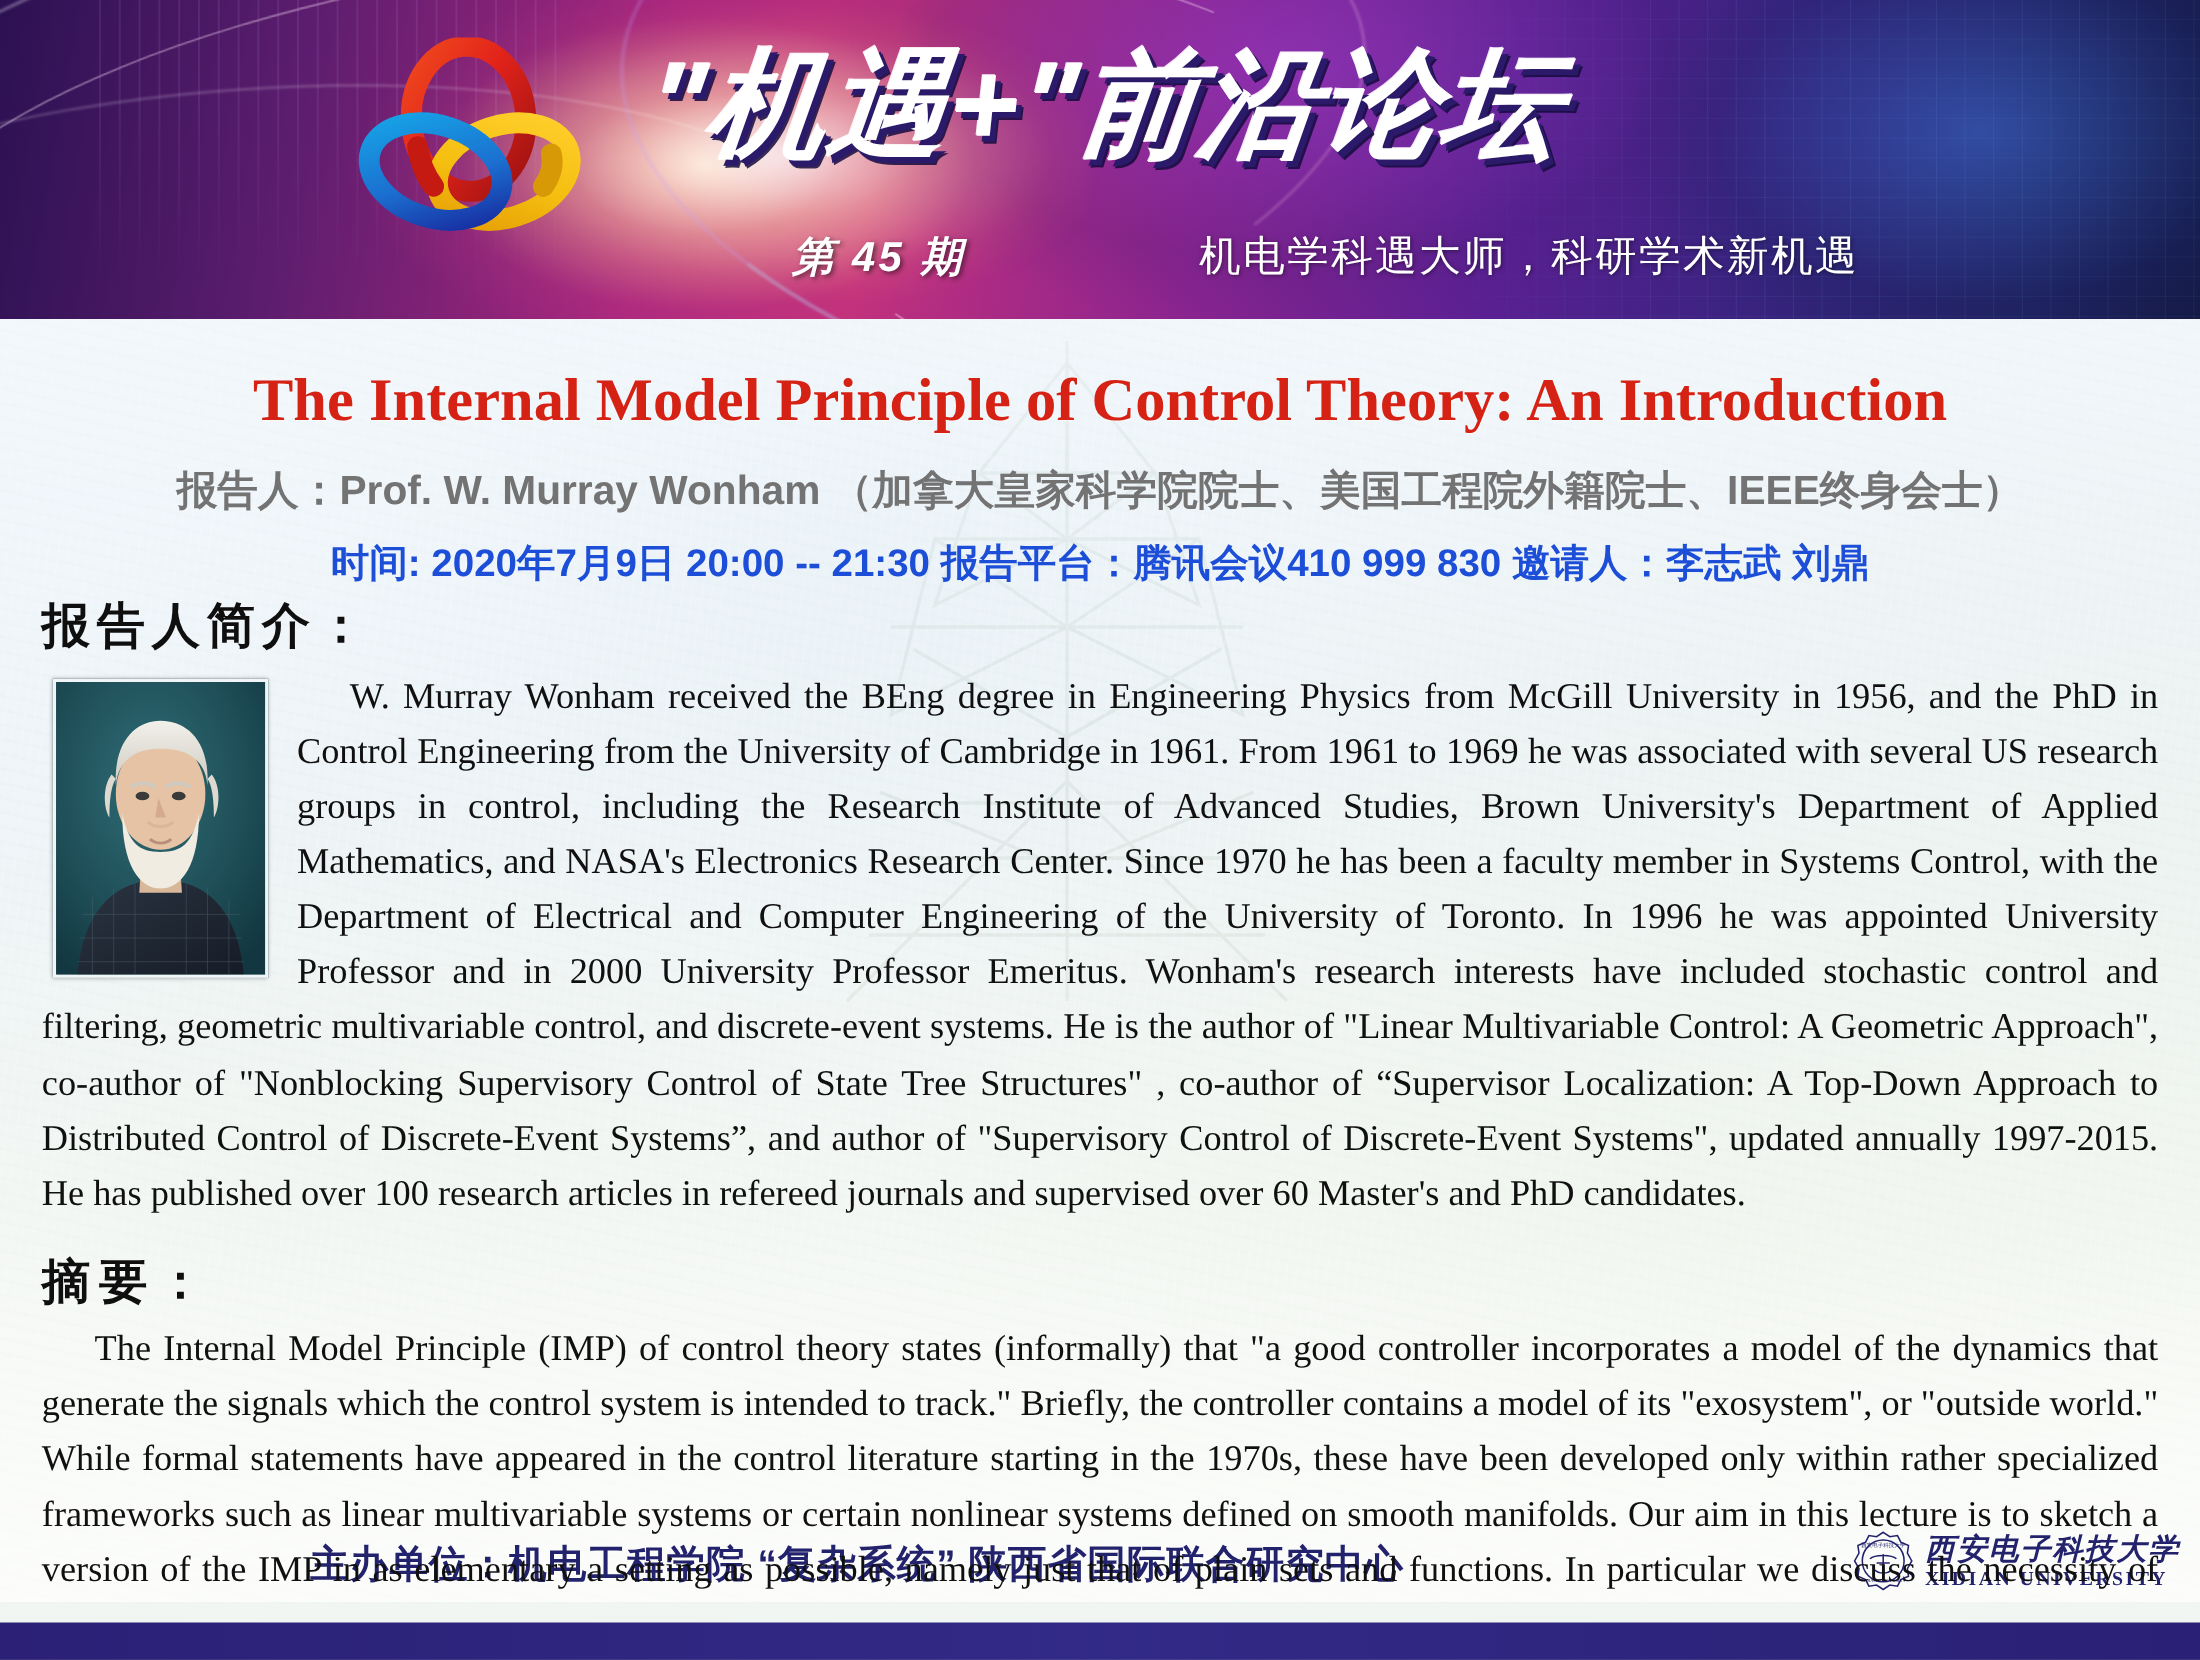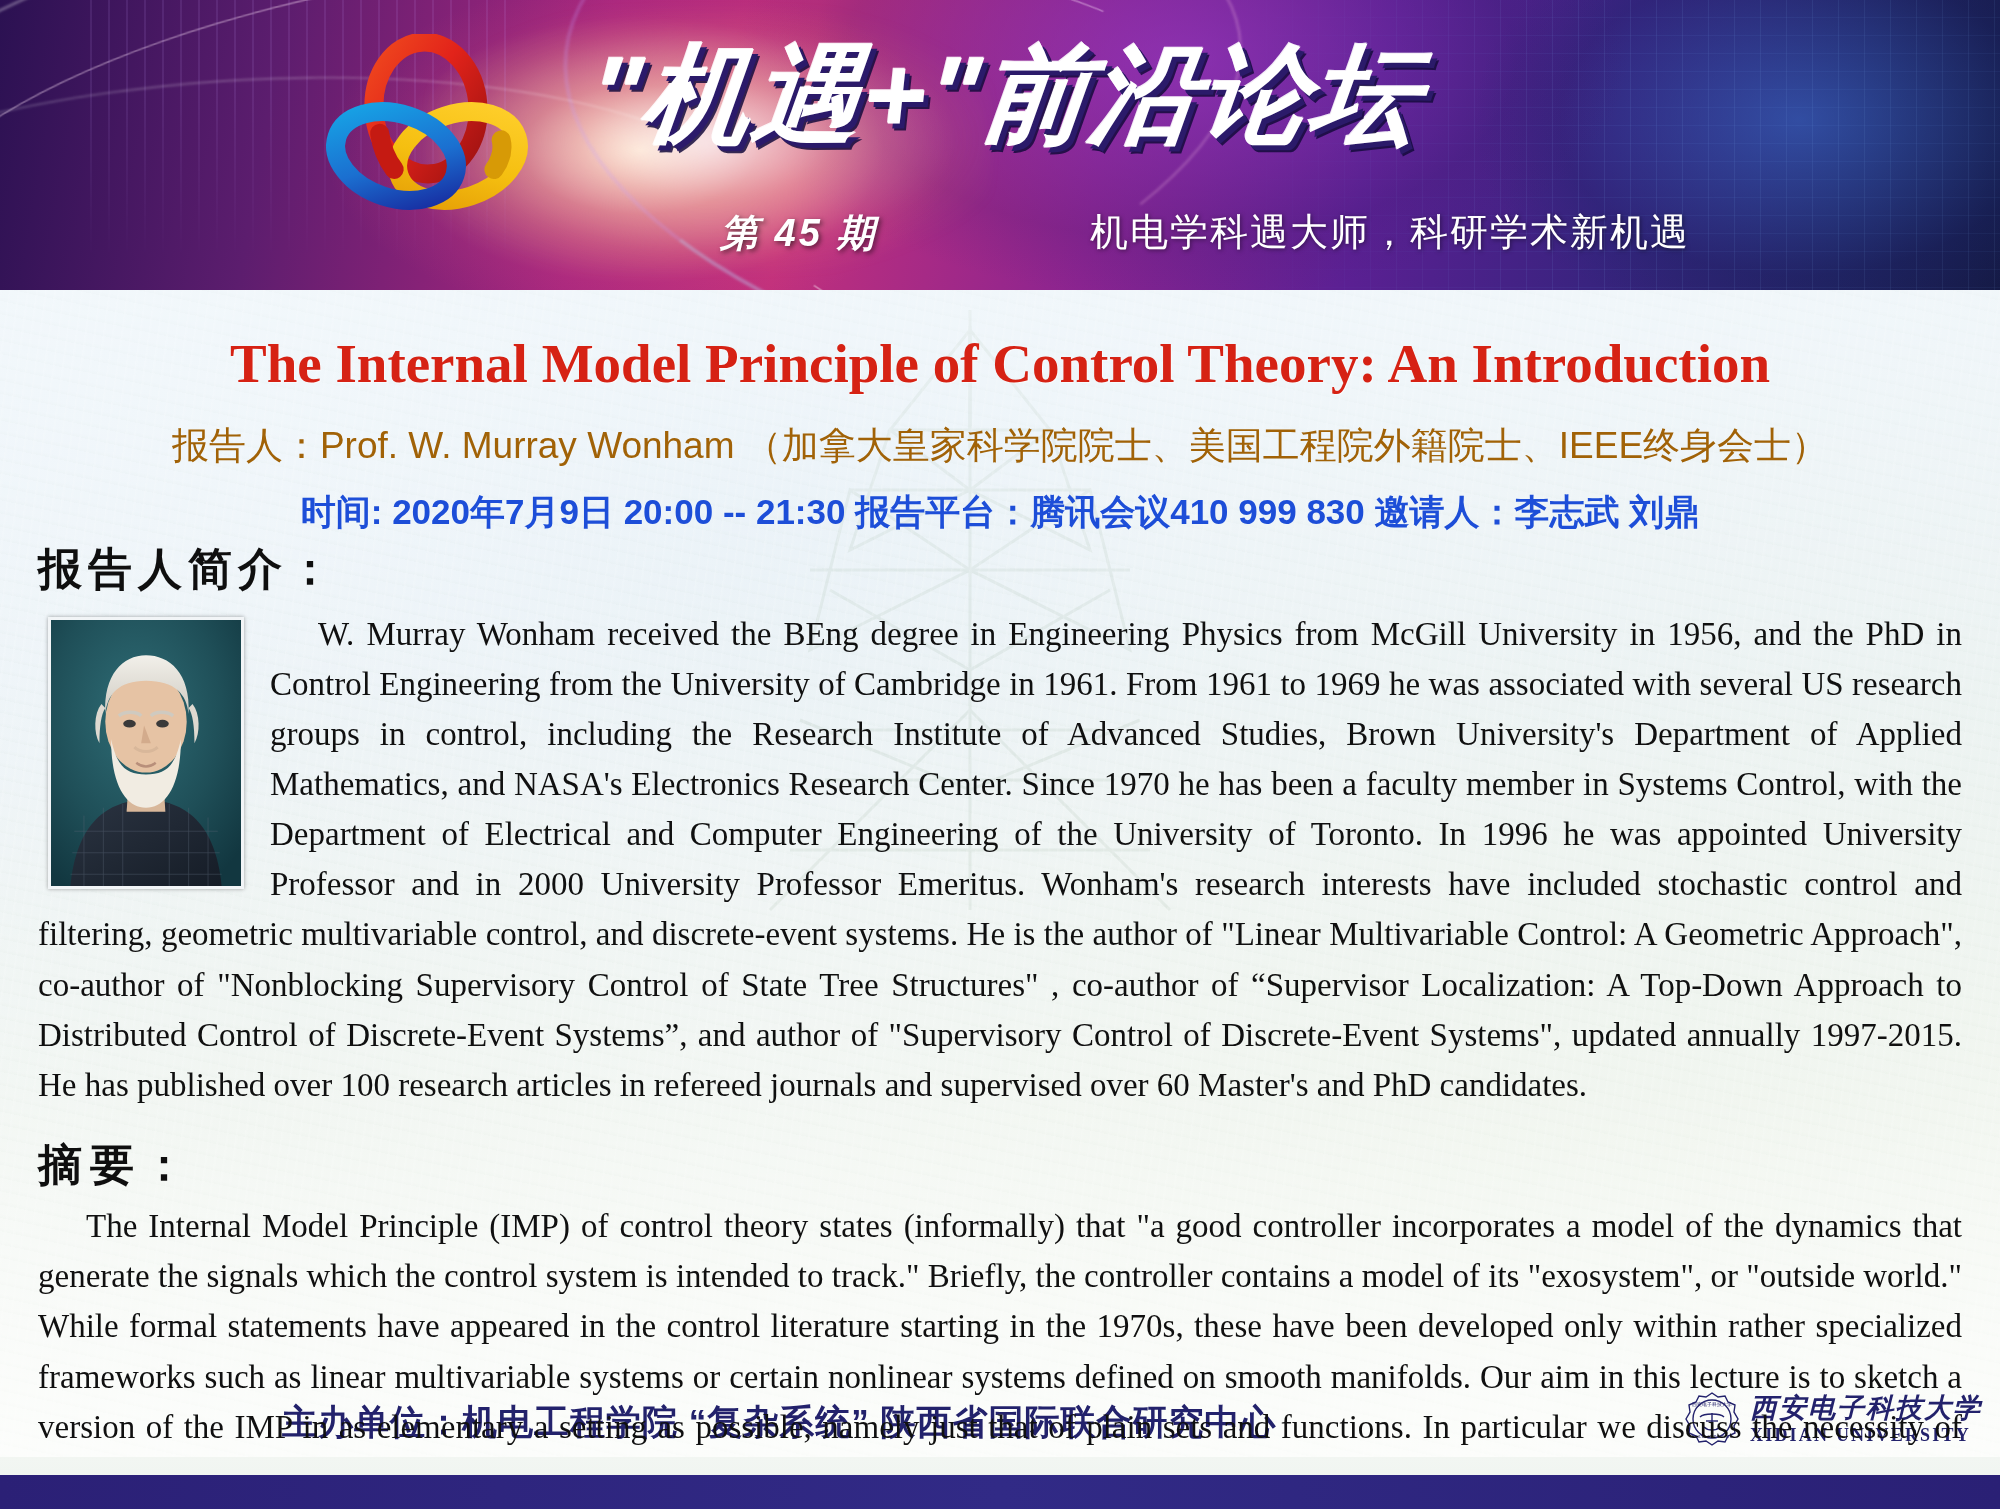--- a/index.html
+++ b/index.html
@@ -161,23 +161,23 @@
     font-size:55px;
     line-height:1.1;
     letter-spacing:0px;
     text-shadow:1px 1px 0 rgba(255,255,255,0.55);
   }
 
   .speaker-line {
     margin-top:26px;
     text-align:center;
     font-family:"Liberation Sans", sans-serif;
-    font-weight:normal;
+    font-weight:bold;
     font-size:37px;
-    color:#a16207;
+    color:#737373;
     letter-spacing:0px;
     white-space:nowrap;
   }
   .time-line {
     margin-top:18px;
     text-align:center;
     font-family:"Liberation Sans", sans-serif;
     font-weight:bold;
     font-size:35px;
     color:#1d4ed8;

